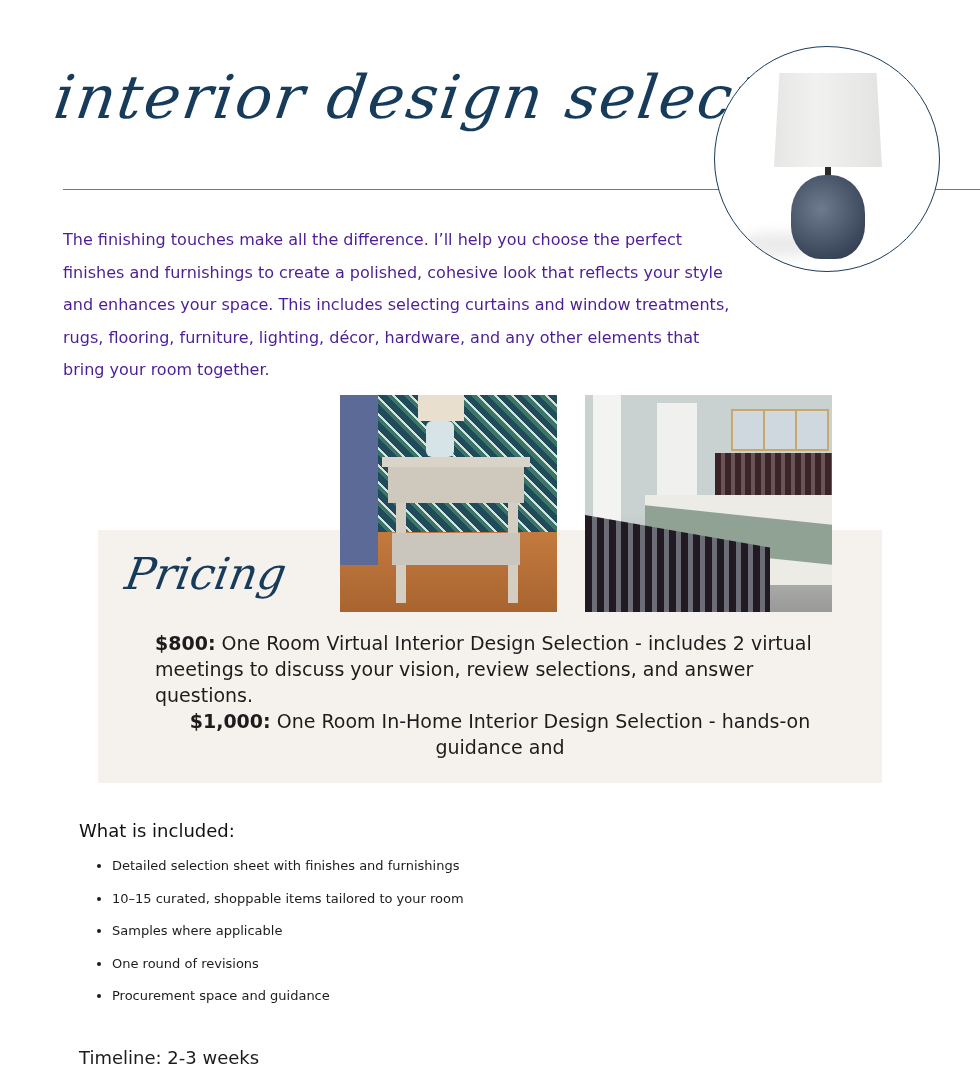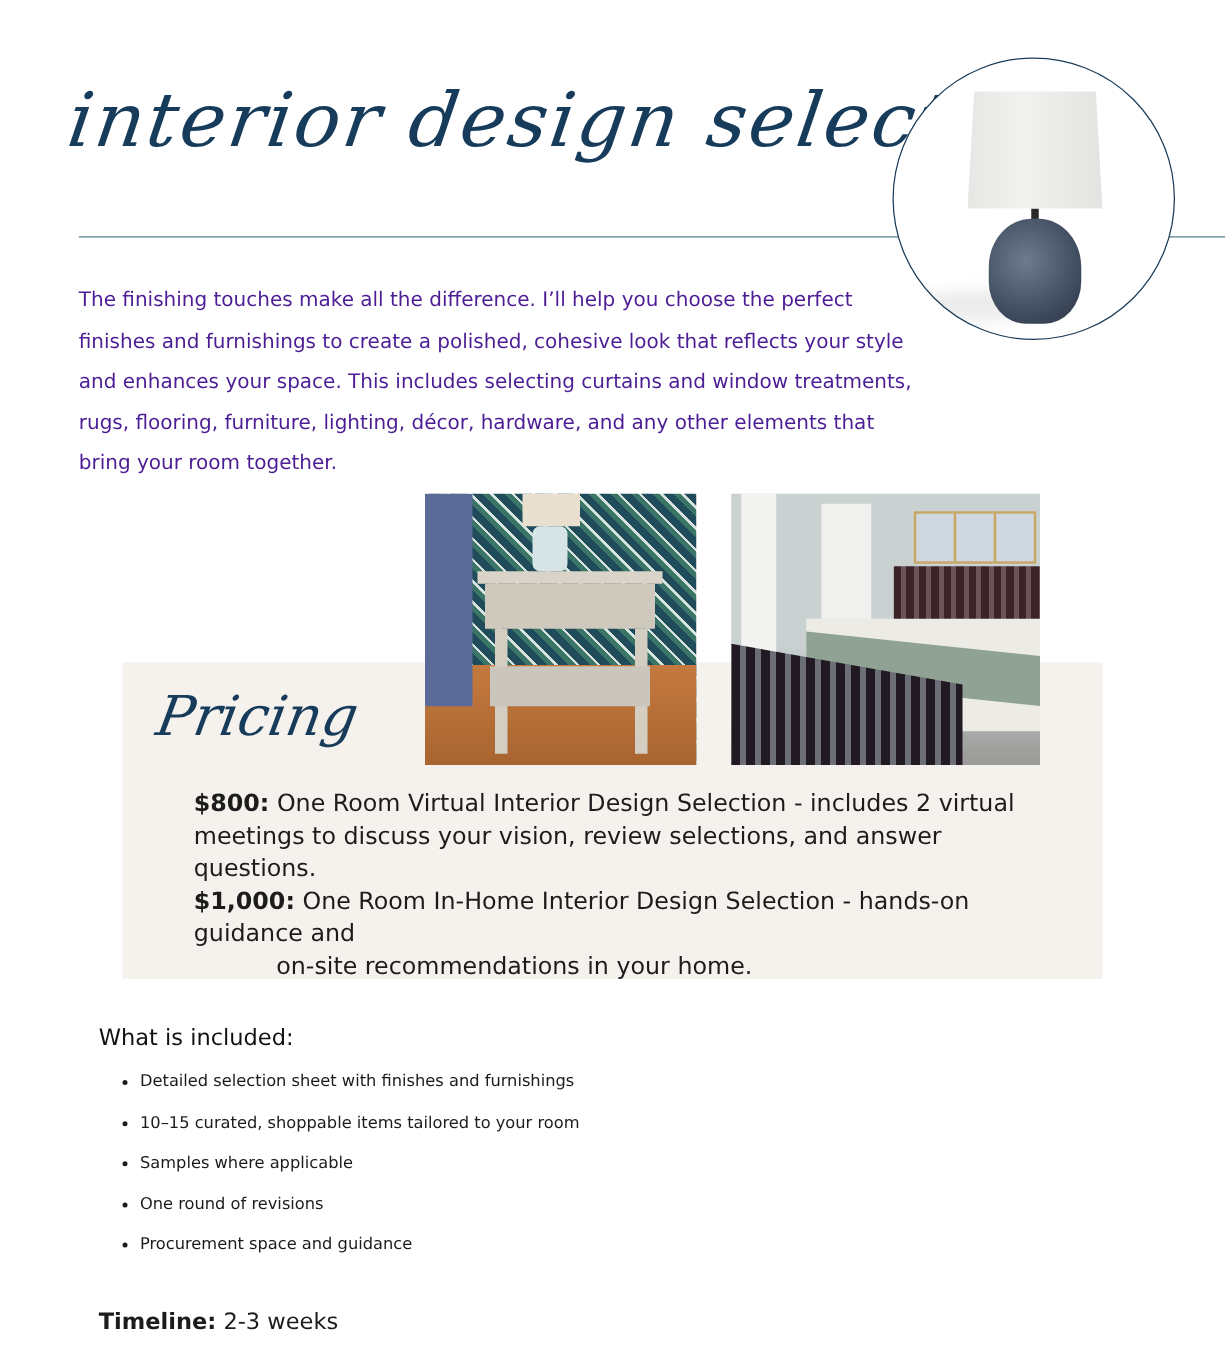--- a/index.html
+++ b/index.html
@@ -50,30 +50,30 @@
       background: repeating-linear-gradient(90deg,#221a22 0 7px,#6c6e77 7px 12px); transform: skewY(10deg); transform-origin: left; }
   .photo-bedroom .curtain { position: absolute; left: 8px; top: 0; width: 28px; height: 140px; background: #f3f3f1; }
   .photo-bedroom .curtain2 { position: absolute; left: 72px; top: 8px; width: 40px; height: 120px; background: #f0f1ee; }
 
   .pricing-heading { position: absolute; left: 126px; top: 548px; font-family: "DejaVu Serif", "Liberation Serif", serif;
                      font-style: italic; font-size: 44px; color: #173b5a; transform: skewX(-10deg); }
 
   .price-item { position: absolute; left: 155px; width: 690px; font-size: 19px; line-height: 26px; color: #1c1c1c; }
   .price-item b { font-weight: bold; }
   .price-1 { top: 630px; }
-  .price-2 { top: 708px; }
+  .price-2 { top: 708px; text-align: center; }
   .price-2 .cont { padding-left: 66px; display: block; }
 
   .included-label { position: absolute; left: 79px; top: 820px; font-size: 18px; font-weight: normal; color: #111; }
   .included-list { position: absolute; left: 79px; top: 850px; margin: 0; padding: 0 0 0 33px; font-size: 13px;
                    line-height: 32.5px; color: #1c1c1c; }
   .included-list li { padding-left: 0; }
 
   .timeline { position: absolute; left: 79px; top: 1047px; font-size: 18px; color: #1c1c1c; }
-  .timeline b { font-weight: bold; }
+  .timeline b { font-weight: normal; }
 </style>
 </head>
 <body>
 
 <div class="title">interior design selections</div>
 <div class="divider"></div>
 
 <div class="lamp-circle" aria-label="Table lamp with white drum shade and dark blue ceramic base">
   <div class="lamp-shadow"></div>
   <div class="lamp-shade"></div>
@@ -111,21 +111,20 @@
 <div class="pricing-heading">Pricing</div>
 
 <div class="price-item price-1">
   <b>$800:</b>
   <span>One Room Virtual Interior Design Selection - includes 2 virtual meetings to discuss your vision, review selections, and answer questions.</span>
 </div>
 
 <div class="price-item price-2">
   <b>$1,000:</b>
   <span>One Room In-Home Interior Design Selection - hands-on guidance and</span>
-  <span class="cont">on-site recommendations in your home.</span>
 </div>
 
 <div class="included-label">What is included:</div>
 <ul class="included-list">
   <li>Detailed selection sheet with finishes and furnishings</li>
   <li>10–15 curated, shoppable items tailored to your room</li>
   <li>Samples where applicable</li>
   <li>One round of revisions</li>
   <li>Procurement space and guidance</li>
 </ul>

